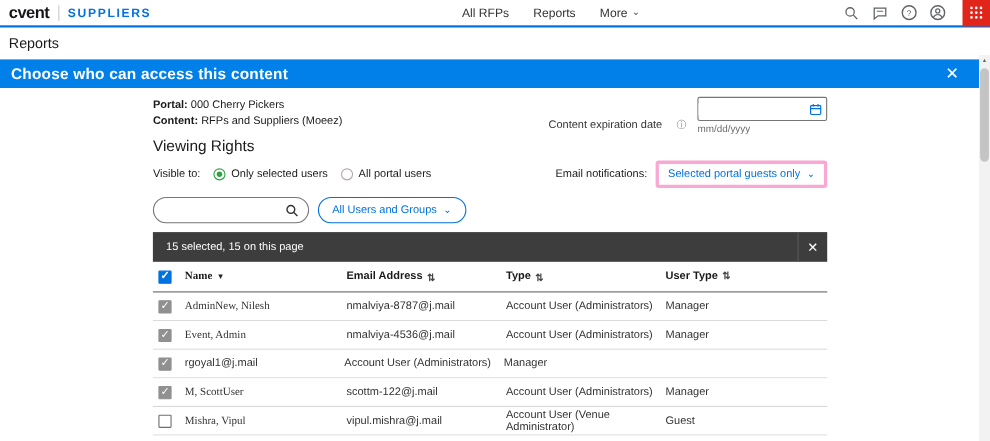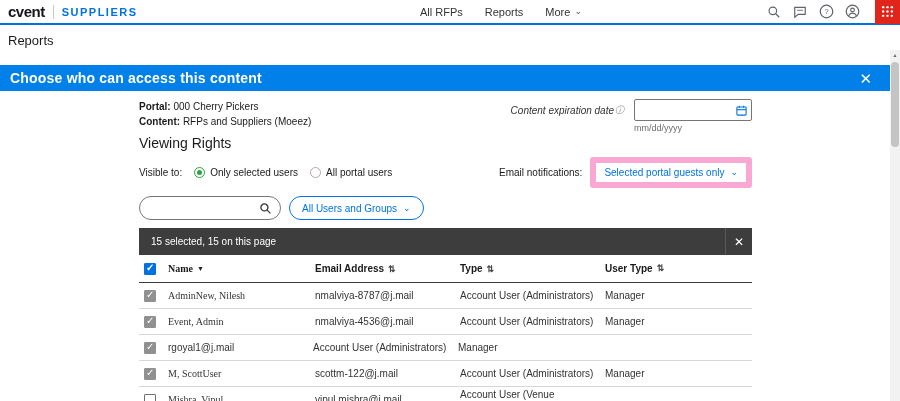--- a/index.html
+++ b/index.html
@@ -28,52 +28,52 @@
   .tico{width:18px;height:18px;display:flex;align-items:center;justify-content:center;cursor:pointer;}
   .apps-btn{width:25px;height:25px;background:var(--apps-red);display:flex;align-items:center;
     justify-content:center;cursor:pointer;margin-left:6px;}
 
   
   .page-title-row{padding:6px 8px 5px;background:#fff;}
   .page-title{font-size:13px;color:#1a1a1a;}
 
   
   .banner{height:26px;background:var(--banner-blue);color:#fff;display:flex;align-items:center;
-    padding:0 10px;margin-top:11px;}
+    padding:0 10px;}
   .banner-title{font-size:14px;font-weight:bold;letter-spacing:.2px;}
   .banner-close{margin-left:auto;margin-right:18px;font-size:15px;cursor:pointer;line-height:1;}
 
   
   .main{margin-left:139px;width:613px;padding-top:8px;font-size:10px;}
   .details-row{display:flex;align-items:flex-start;min-height:32px;}
   .detail-line{line-height:1.5;}
   .detail-label{font-weight:bold;}
   .exp-block{margin-left:auto;display:flex;gap:10px;align-items:flex-start;}
-  .exp-label{display:flex;align-items:center;gap:1px;margin-top:5px;color:#333;font-style:italic;}
+  .exp-label{display:flex;align-items:center;gap:13px;margin-top:19px;color:#333;}
   .info-ic{color:#8a8a8a;font-size:9px;cursor:pointer;}
   .date-wrap{display:flex;flex-direction:column;gap:2px;}
   .date-input{width:118px;height:22px;border:1px solid #767676;border-radius:2px;display:flex;
     align-items:center;background:#fff;}
   .date-input input{flex:1;border:none;outline:none;font-size:10px;padding:0 4px;min-width:0;
     font-family:"Liberation Sans",sans-serif;}
   .cal-btn{width:20px;height:100%;display:flex;align-items:center;justify-content:center;
     color:var(--accent);cursor:pointer;}
   .date-helper{color:#6d6d6d;font-size:9px;}
 
   .vr-title{font-size:14px;font-weight:normal;margin-top:2px;}
 
   .visible-row{display:flex;align-items:center;margin-top:6px;gap:12px;}
   .radio-opt{display:flex;align-items:center;gap:5px;cursor:pointer;}
   .radio{width:11px;height:11px;border-radius:50%;border:1px solid #b5a6a6;position:relative;
     background:#fff;flex:0 0 auto;}
   .radio.checked{border-color:var(--radio-green);}
   .radio.checked::after{content:"";position:absolute;left:2px;top:2px;width:5px;height:5px;
     border-radius:50%;background:var(--radio-green);}
   .email-group{margin-left:auto;display:flex;align-items:center;gap:8px;}
-  .email-dd{border:6px solid #f9a8d4;border-radius:3px;color:var(--accent);padding:4px 8px;
+  .email-dd{border:3px solid #f9a8d4;border-radius:3px;color:var(--accent);padding:4px 8px;
     display:flex;align-items:center;gap:6px;cursor:pointer;background:#fff;}
 
   .filter-row{display:flex;align-items:center;margin-top:8px;gap:8px;}
   .search-pill{width:142px;height:24px;border:1px solid #767676;border-radius:13px;display:flex;
     align-items:center;background:#fff;padding:0 8px 0 10px;}
   .search-pill input{flex:1;border:none;outline:none;font-size:10px;min-width:0;
     font-family:"Liberation Sans",sans-serif;}
   .search-ic{color:#333;display:flex;cursor:pointer;}
   .groups-pill{height:24px;border:1px solid var(--accent);border-radius:13px;color:var(--accent);
     display:flex;align-items:center;gap:6px;padding:0 12px;cursor:pointer;background:#fff;}
@@ -323,20 +323,21 @@
         <div class="c-type">Account User (Administrators)</div>
         <div class="c-usertype">Manager</div>
       </div>
       <div class="trow">
         <div class="c-cb">
             <span class="cb"></span>
           </div>
         <div class="c-name">Mishra, Vipul</div>
         <div class="c-email">vipul.mishra@j.mail</div>
         <div class="c-type">Account User (Venue Administrator)</div>
+        <div class="c-usertype">Guest</div>
       </div>
       <div class="trow">
         
         
         
         
         
       </div>
     </div>
   </div>

